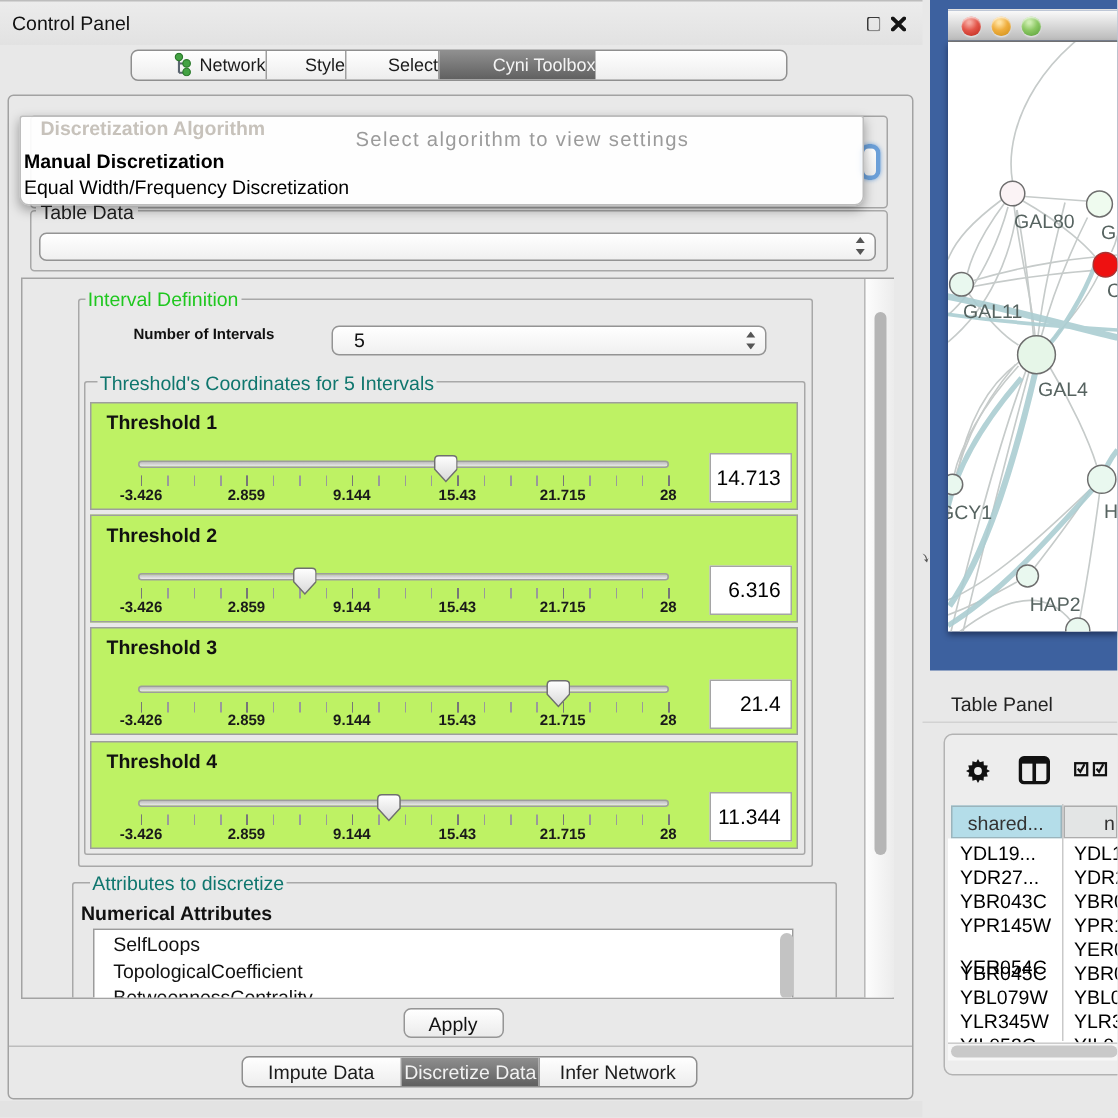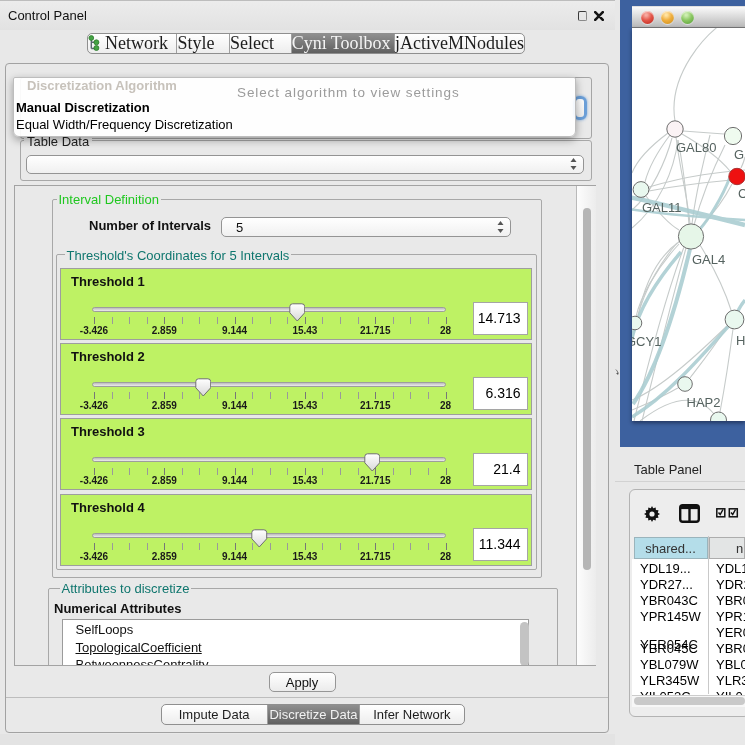--- a/index.html
+++ b/index.html
@@ -5,21 +5,21 @@
 html,body{margin:0;padding:0;}
 body{width:745px;height:745px;background:#e8e8e8;font-family:"Liberation Sans",sans-serif;position:relative;overflow:hidden;}
 .abs{position:absolute;}
 
 #titlebar{left:0;top:0;width:615px;height:30px;background:linear-gradient(#ececec,#e2e2e2);border-top:1px solid #bdbdbd;box-sizing:border-box;}
 #titletext{left:8px;top:8px;font-size:13px;color:#111;}
 #floatbtn{left:577.5px;top:10.5px;width:7px;height:8px;border:1.6px solid #3a3a3a;border-radius:2px;border-right-color:#8a8a8a;border-bottom-color:#8a8a8a;}
 #closebtn{left:594px;top:11px;width:10px;height:10px;}
 
 #tabbar{left:87px;top:32.5px;width:438px;height:21px;border:1px solid #8f8f8f;border-radius:5px;background:linear-gradient(#ffffff,#ededed);display:flex;box-sizing:border-box;overflow:hidden;}
-#tabbar .seg{height:100%;display:flex;align-items:center;justify-content:flex-start;font-size:18px;color:#1c1c1c;border-right:1px solid #9f9f9f;box-sizing:border-box;font-family:Liberation Serif, serif;}
+#tabbar .seg{height:100%;display:flex;align-items:center;justify-content:flex-end;font-size:12px;color:#1c1c1c;border-right:1px solid #9f9f9f;box-sizing:border-box;}
 #tabbar .seg:last-child{border-right:none;}
 #tabbar .dark{background:linear-gradient(#8f8f8f,#606060);color:#f4f4f4;}
 
 #mainpanel{left:5px;top:63px;width:604px;height:670px;border:1px solid #a2a2a2;border-radius:4px;background:#e9e9e9;box-sizing:border-box;}
 
 #discgroup{left:20px;top:77px;width:572px;height:62px;border:1px solid #a5a5a5;border-radius:3px;box-sizing:border-box;}
 #bluering{left:573px;top:96px;width:14px;height:24px;border:3px solid #6b9fd8;border-radius:6px;box-sizing:border-box;background:linear-gradient(#fdfdfd,#ededed);box-shadow:0 0 3px #7aa9dd;}
 
 #popup{left:13px;top:76.5px;width:563px;height:60px;background:rgba(255,255,255,0.93);border:1px solid #bdbdbd;border-radius:2px 2px 6px 6px;box-shadow:0 3px 8px rgba(0,0,0,0.35);z-index:50;box-sizing:border-box;}
 #ghostlbl{left:27px;top:77.5px;font-size:13px;font-weight:bold;color:#c7c2bb;z-index:51;}
@@ -95,21 +95,20 @@
 <div class="abs" id="tabbar">
   <div class="seg" style="width:90px;"><svg width="12" height="16" viewBox="0 0 12 16" style="margin-right:5px;">
         <path d="M3.3 3 V13.5 M3.3 7.3 H8 M3.3 13.5 H8" fill="none" stroke="#5a6570" stroke-width="1.4"></path>
         <circle cx="3.3" cy="3" r="2.4" fill="#44a344" stroke="#2c7a2c" stroke-width="0.8"></circle>
         <circle cx="8.4" cy="7.3" r="2.5" fill="#44a344" stroke="#2c7a2c" stroke-width="0.8"></circle>
         <circle cx="8.4" cy="13" r="2.5" fill="#44a344" stroke="#2c7a2c" stroke-width="0.8"></circle>
       </svg>Network</div>
   <div class="seg" style="width:53px;">Style</div>
   <div class="seg" style="width:62px;">Select</div>
   <div class="seg dark" style="width:104px;">Cyni Toolbox</div>
-  <div class="seg" style="width:129px;">jActiveMNodules</div>
 </div>
 
 <div class="abs" id="mainpanel"></div>
 <div class="abs" id="discgroup"></div>
 <div class="abs" id="bluering"></div>
 <div class="abs" id="popup"></div>
 <div class="abs" id="ghostlbl">Discretization Algorithm</div>
 <div class="abs" id="pi1">Select algorithm to view settings</div>
 <div class="abs" id="pi2">Manual Discretization</div>
 <div class="abs" id="pi3">Equal Width/Frequency Discretization</div>
@@ -120,21 +119,21 @@
 <svg class="spin" viewBox="0 0 7 12">
       <path d="M3.5 0 L6.5 4 H0.5 Z" fill="#555"></path>
       <path d="M3.5 12 L6.5 8 H0.5 Z" fill="#555"></path>
     </svg>
   </div>
 
 <div class="abs" id="scrollpane">
 
   <div class="grp" style="left:37.5px;top:12.5px;width:490px;height:379px;"></div>
   <div class="grptitle green" style="left:42px;top:6px;">Interval Definition</div>
-  <div class="abs bold" style="left:74.5px;top:32px;font-size:13px;color:#111;">Number of Intervals</div>
+  <div class="abs bold" style="left:74.5px;top:32px;font-size:10px;color:#111;">Number of Intervals</div>
   <div class="abs combo" style="left:206.5px;top:31px;width:290px;height:20px;">
       <span class="ct" style="left:14px;">5</span>
   <svg class="spin" viewBox="0 0 7 12">
         <path d="M3.5 0 L6.5 4 H0.5 Z" fill="#555"></path>
         <path d="M3.5 12 L6.5 8 H0.5 Z" fill="#555"></path>
       </svg>
     </div>
 
   <div class="grp" style="left:41.5px;top:68px;width:481px;height:315.5px;"></div>
   <div class="grptitle blue" style="left:50px;top:61.5px;">Threshold's Coordinates for 5 Intervals</div>
@@ -210,21 +209,21 @@
     <svg class="thumb" style="left:190.05px;" viewBox="0 0 16.5 19">
         <path d="M3.6 0.8 h9.3 q2.8 0 2.8 2.8 v6.2 l-7.45 8.2 -7.45-8.2 v-6.2 q0-2.8 2.8-2.8 z" fill="url(#thg)" stroke="#6f6f6f"></path>
       </svg>
   </div>
 
   <div class="grp" style="left:33.5px;top:401.5px;width:510px;height:120px;"></div>
   <div class="grptitle blue" style="left:45px;top:395px;">Attributes to discretize</div>
   <div class="abs" id="numattr" style="left:39.5px;top:415px;">Numerical Attributes</div>
   <div class="abs" id="attrlist" style="left:47.5px;top:433px;width:467px;height:48px;">
     <div style="position:absolute;left:12.5px;top:2px;">SelfLoops</div>
-    <div style="position:absolute;left:12.5px;top:19.5px;text-decoration:underline;">TopologicalCoefficient</div>
+    <div style="position:absolute;left:12.5px;top:19.5px;">TopologicalCoefficient</div>
     <div style="position:absolute;left:12.5px;top:37px;">BetweennessCentrality</div>
   </div>
   <div class="abs" id="attrsb" style="left:505px;top:436px;width:9px;height:44px;"></div>
 </div>
 <div class="abs" id="vsb"></div>
 <div class="abs" id="vsbthumb"></div>
 
 <div class="abs" style="left:6px;top:697px;width:602px;height:1px;background:#bdbdbd;"></div>
 <div class="abs" id="applybtn">Apply</div>
 

